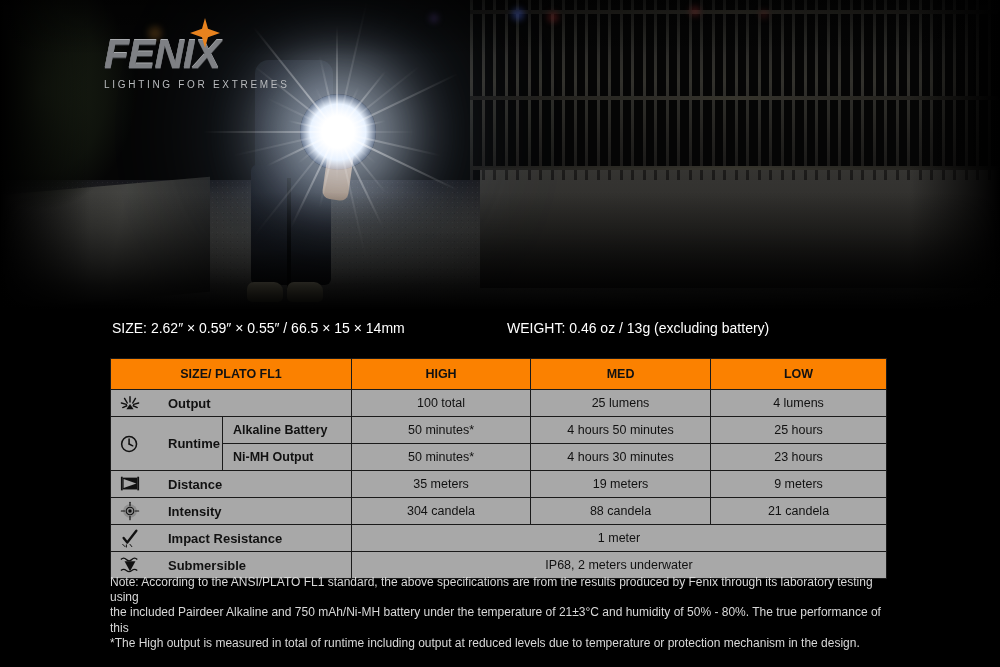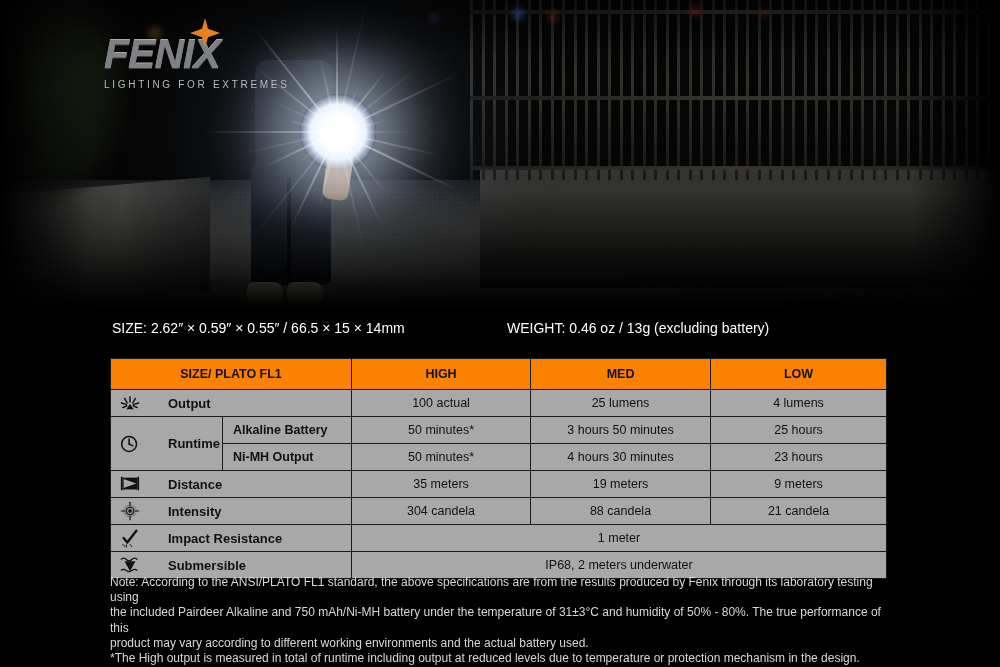--- a/index.html
+++ b/index.html
@@ -310,39 +310,39 @@
                   <line x1="2.5" y1="11" x2="8" y2="12.5"></line>
                   <line x1="21.5" y1="11" x2="16" y2="12.5"></line>
                   <line x1="4" y1="16" x2="8.5" y2="14"></line>
                   <line x1="20" y1="16" x2="15.5" y2="14"></line>
                 </g>
                 <path d="M8 18 L12 12.2 L16 18 Z" fill="#111"></path>
               </svg>
               <span>Output</span>
             </span>
           </td>
-          <td>100 actual</td>
+          <td>100 total</td>
           <td>25 lumens</td>
           <td>4 lumens</td>
         </tr>
 
         <tr>
           <td class="lbl" rowspan="2">
             <span class="lbl-inner">
               <svg class="ic" viewBox="0 0 24 22">
                 <circle cx="11" cy="11" r="8.2" fill="none" stroke="#111" stroke-width="1.7"></circle>
                 <line x1="11" y1="11" x2="11" y2="5.6" stroke="#111" stroke-width="1.7" stroke-linecap="round"></line>
                 <line x1="11" y1="11" x2="15" y2="13" stroke="#111" stroke-width="1.7" stroke-linecap="round"></line>
               </svg>
               <span>Runtime</span>
             </span>
           </td>
           <td class="sub">Alkaline Battery</td>
           <td>50 minutes*</td>
-          <td>3 hours 50 minutes</td>
+          <td>4 hours 50 minutes</td>
           <td>25 hours</td>
         </tr>
 
         <tr>
           <td class="sub">Ni-MH Output</td>
           <td>50 minutes*</td>
           <td>4 hours 30 minutes</td>
           <td>23 hours</td>
         </tr>
 
@@ -415,18 +415,17 @@
           </td>
           <td colspan="3">IP68, 2 meters underwater</td>
         </tr>
 
       </tbody>
     </table>
   </div>
 
   <div id="note">
     <p>Note: According to the ANSI/PLATO FL1 standard, the above specifications are from the results produced by Fenix through its laboratory testing using</p>
-    <p>the included Pairdeer Alkaline and 750 mAh/Ni-MH battery under the temperature of 31±3°C and humidity of 50% - 80%. The true performance of this</p>
-    <p>product may vary according to different working environments and the actual battery used.</p>
+    <p>the included Pairdeer Alkaline and 750 mAh/Ni-MH battery under the temperature of 21±3°C and humidity of 50% - 80%. The true performance of this</p>
     <p>*The High output is measured in total of runtime including output at reduced levels due to temperature or protection mechanism in the design.</p>
   </div>
 
 </div>
 
 </body></html>

